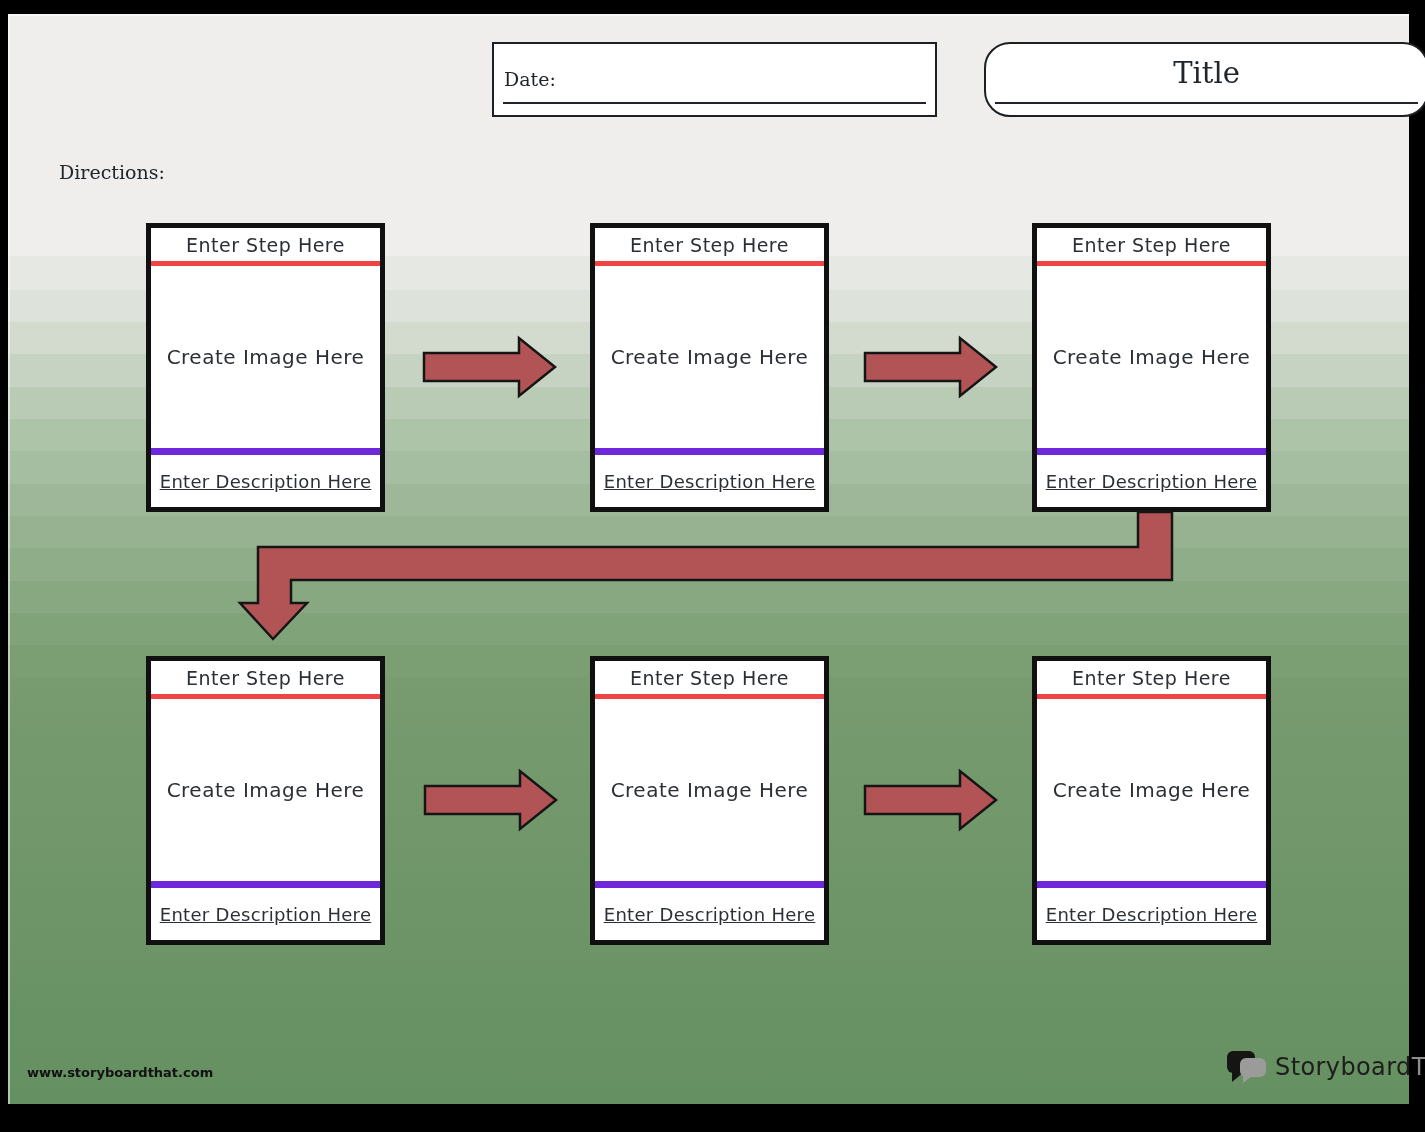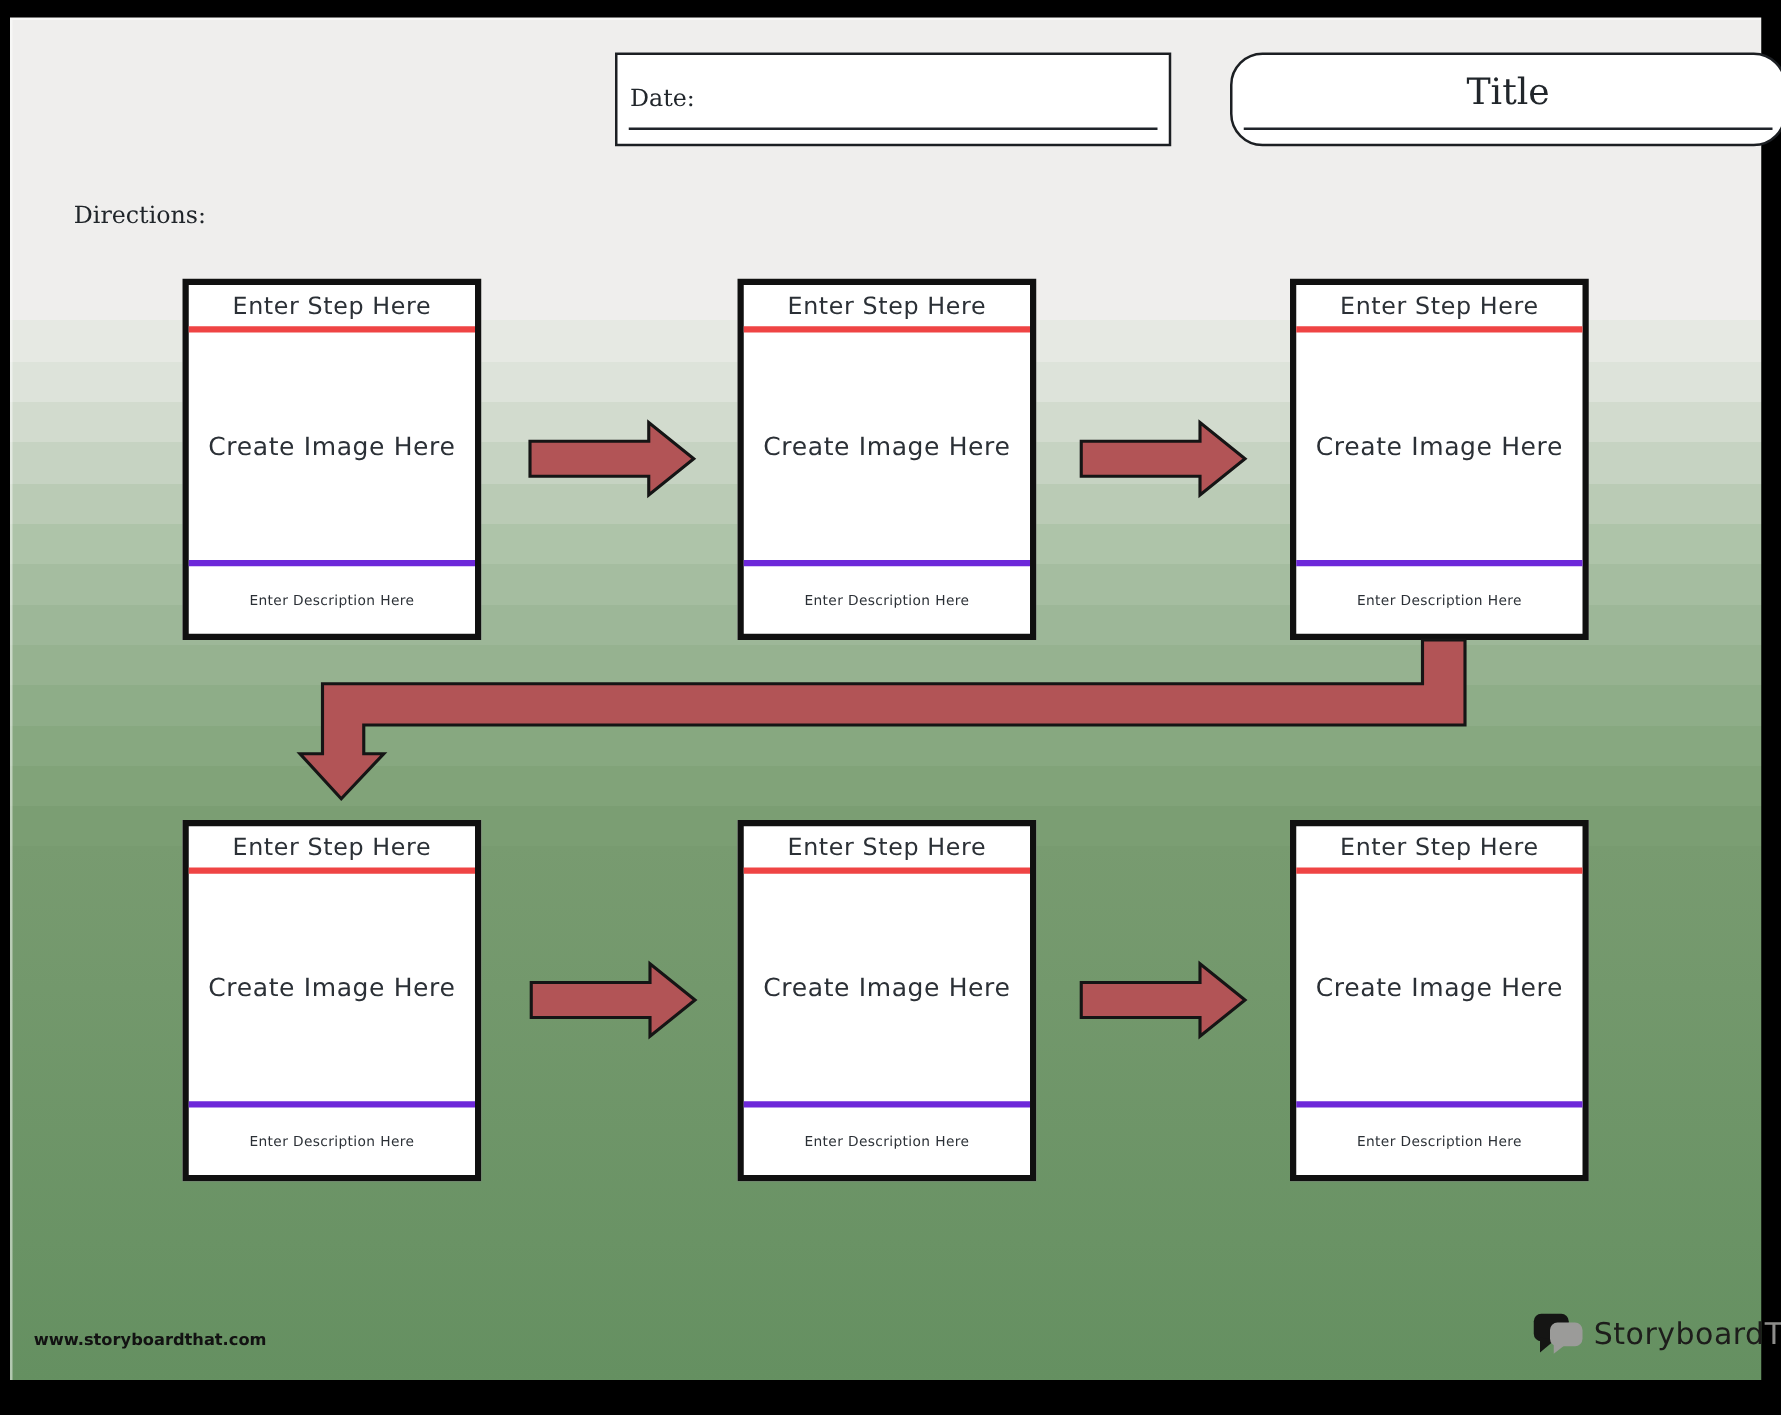--- a/index.html
+++ b/index.html
@@ -81,23 +81,23 @@
     display: flex; align-items: center; justify-content: center;
     font-size: 19px; letter-spacing: .5px;
   }
   .step-image {
     flex: 1 1 auto;
     display: flex; align-items: center; justify-content: center;
     font-size: 20px; letter-spacing: .5px;
   }
   .step-desc {
     height: 59px; flex: 0 0 59px;
-    border-top: 5px solid #6d28d9;
+    border-top: 7px solid #6d28d9;
     display: flex; align-items: center; justify-content: center;
-    font-size: 11px; letter-spacing: .3px;
+    font-size: 18px; letter-spacing: .3px; text-decoration: underline;
   }
   .arrow { position: absolute; }
   .arr-r1c1 { left: 414px; top: 321px; }
   .arr-r1c2 { left: 855px; top: 321px; }
   .arr-r2c1 { left: 415px; top: 754px; }
   .arr-r2c2 { left: 855px; top: 754px; }
   .wrap-arrow { left: 228px; top: 494px; }
   .site-url {
     position: absolute; left: 19px; top: 1051px;
     font-size: 13px; font-weight: bold; color: #121212;

